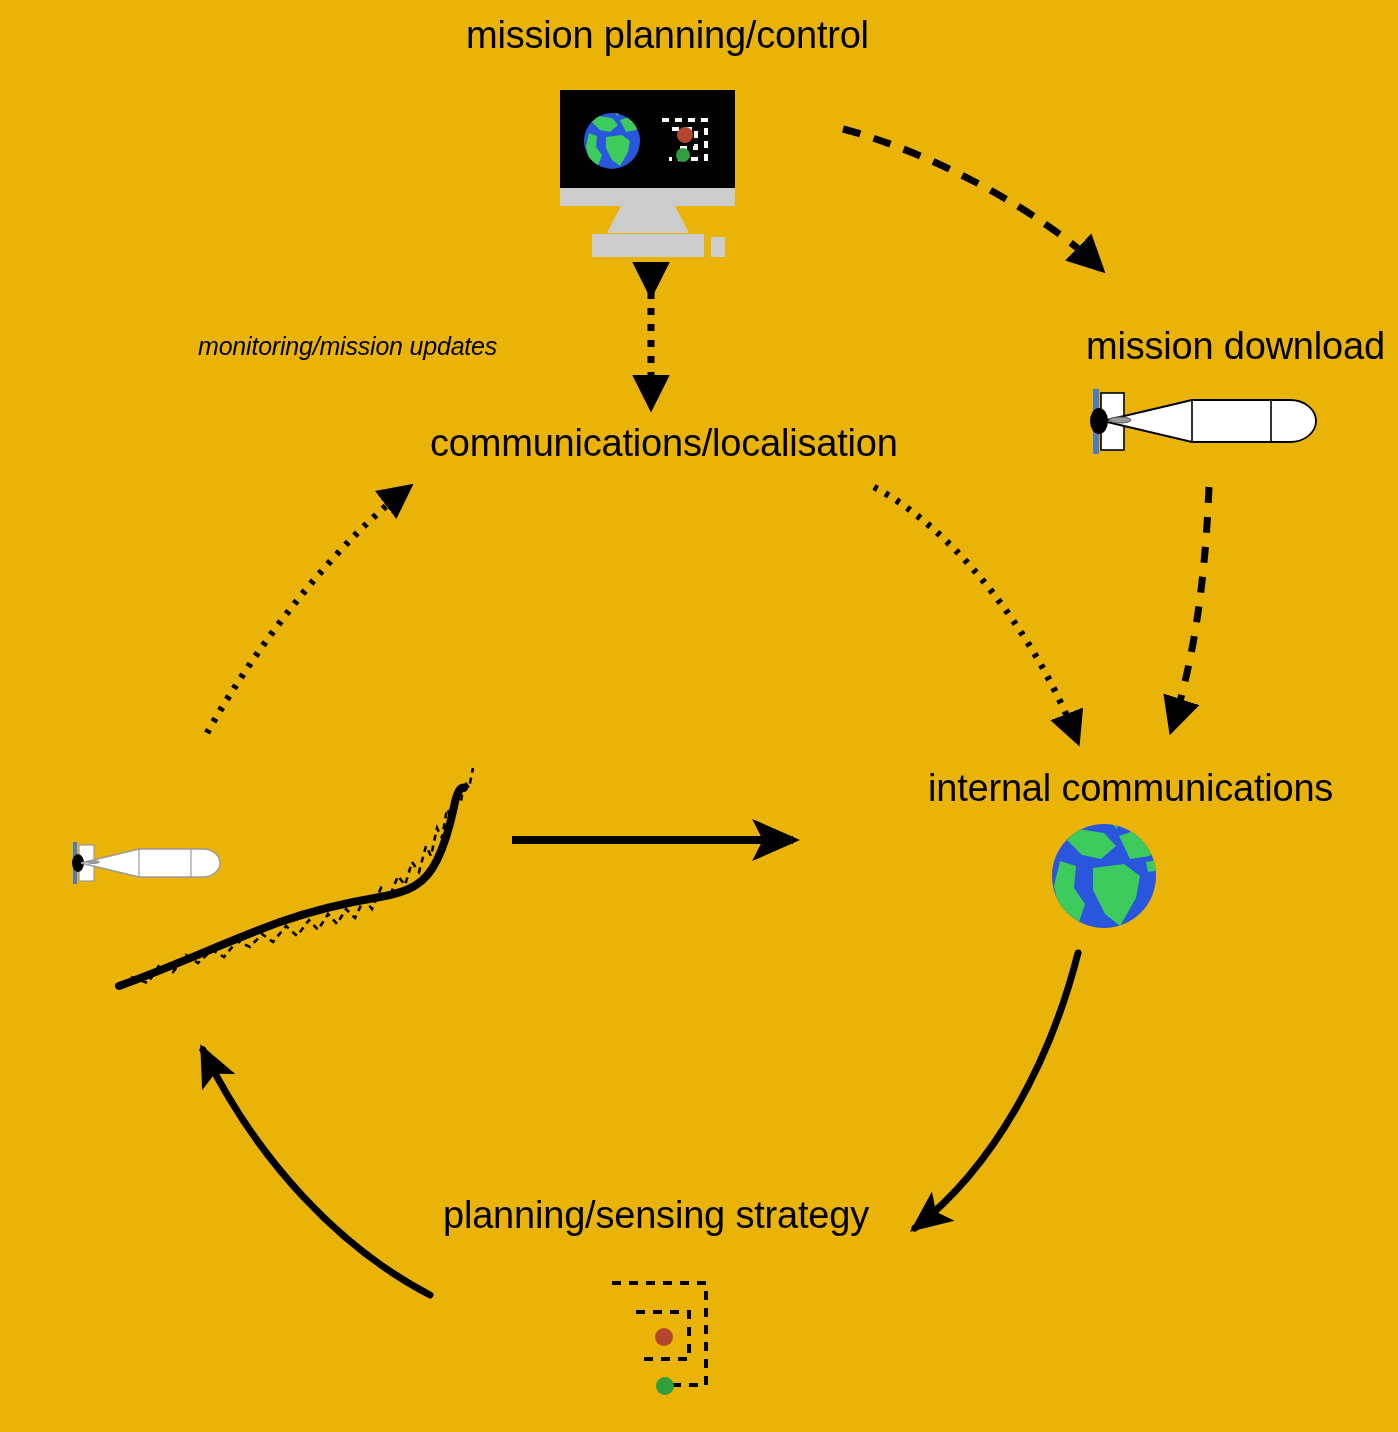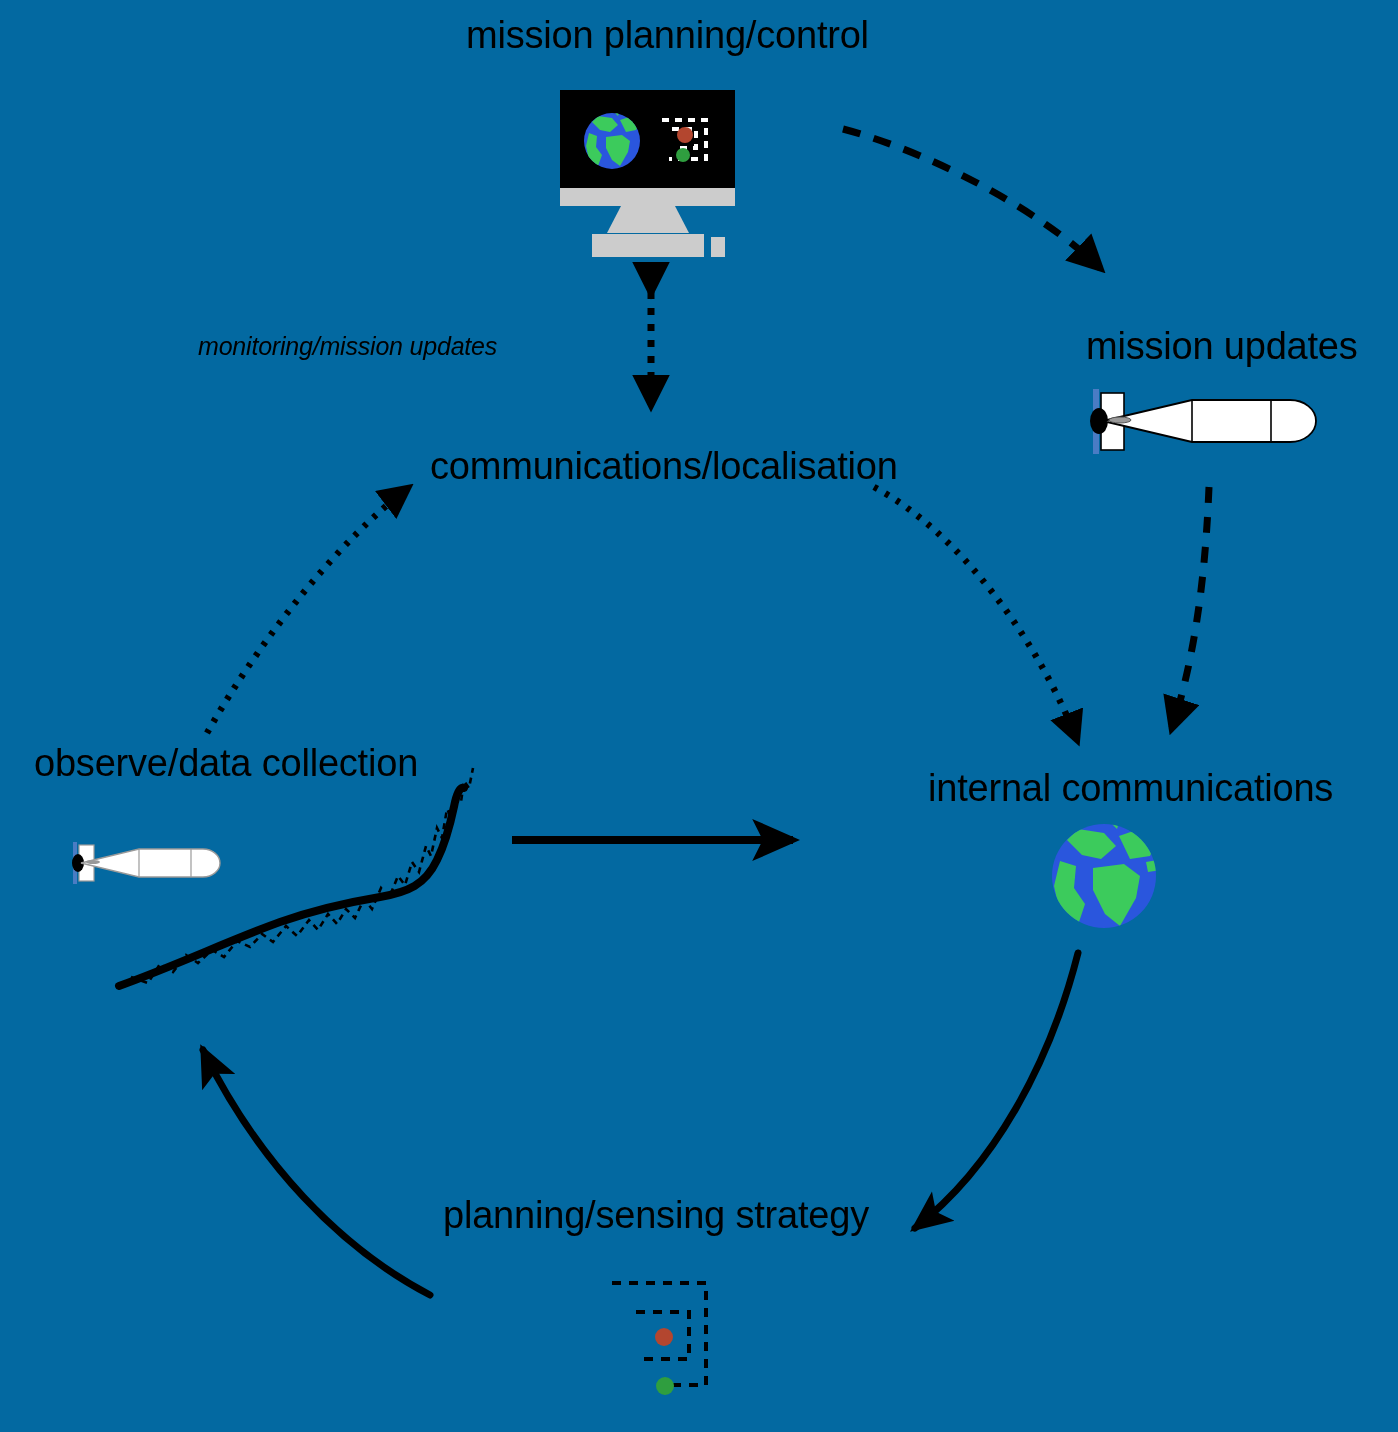--- a/index.html
+++ b/index.html
@@ -8,21 +8,21 @@
     background: #ffffff;
   }
   body {
     font-family: "Liberation Sans", sans-serif;
     color: #000000;
   }
   #canvas {
     position: relative;
     width: 1398px;
     height: 1432px;
-    background: #0369a1;
+    background: #eab308;
     overflow: hidden;
   }
   #svg-layer {
     position: absolute;
     left: 0;
     top: 0;
     width: 1398px;
     height: 1432px;
   }
   .node-label {
@@ -191,25 +191,24 @@
 
     <path d="M 512 840 L 793 840" fill="none" stroke="#000000" stroke-width="8" marker-end="url(#arrowSolid)"></path>
 
     <path d="M 1078 953 C 1050 1063, 994 1167, 915 1228" fill="none" stroke="#000000" stroke-width="7" stroke-linecap="round" marker-end="url(#arrowSolid)"></path>
 
     <path d="M 430 1295 C 340 1248, 258 1162, 203 1050" fill="none" stroke="#000000" stroke-width="7" stroke-linecap="round" marker-end="url(#arrowSolid)"></path>
   </svg>
 
   <div class="node-label" style="left:466px; top:16px;">mission planning/control</div>
 
-  <div class="node-label" style="left:1086px; top:327px;">mission updates</div>
+  <div class="node-label" style="left:1086px; top:327px;">mission download</div>
 
   <div class="edge-label" style="left:198px; top:332px;">monitoring/mission updates</div>
 
-  <div class="node-label" style="left:430px; top:424px;margin-top:23px;">communications/localisation</div>
+  <div class="node-label" style="left:430px; top:424px;">communications/localisation</div>
 
   <div class="node-label" style="left:928px; top:769px;">internal communications</div>
 
-  <div class="node-label" style="left:34px; top:744px;">observe/data collection</div>
 
   <div class="node-label" style="left:443px; top:1196px;">planning/sensing strategy</div>
 
 </div>
 
 </body></html>

